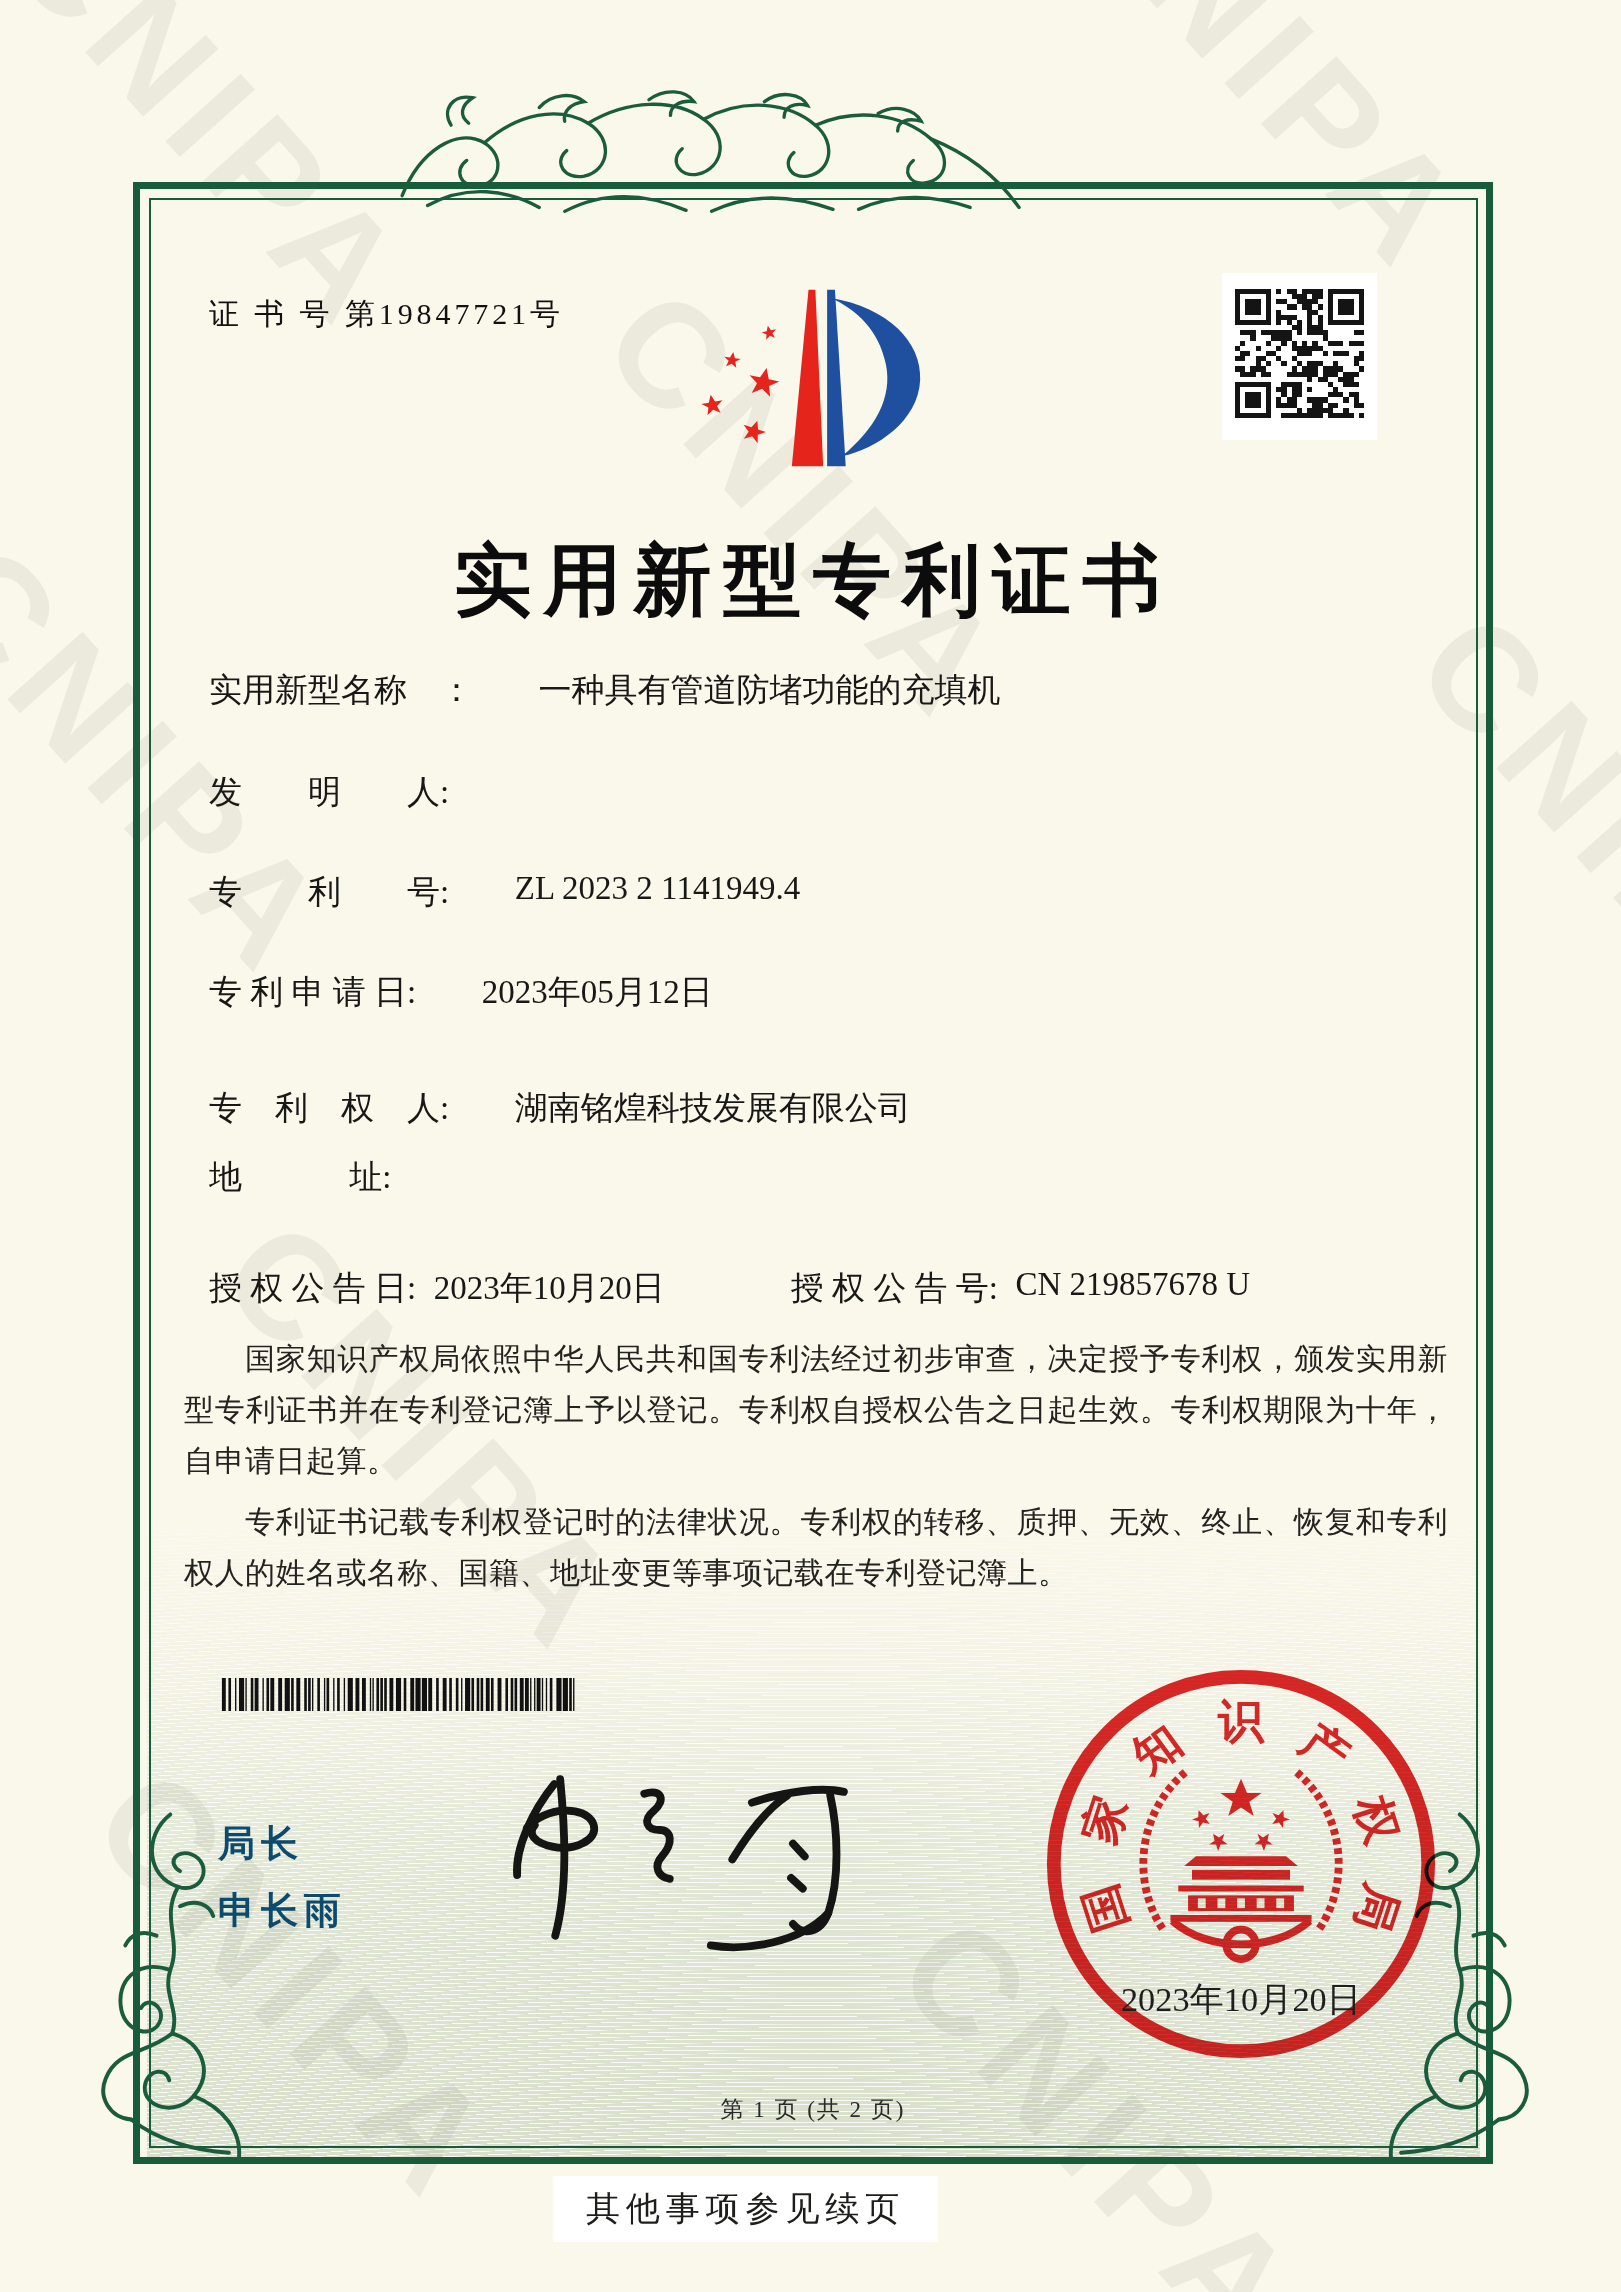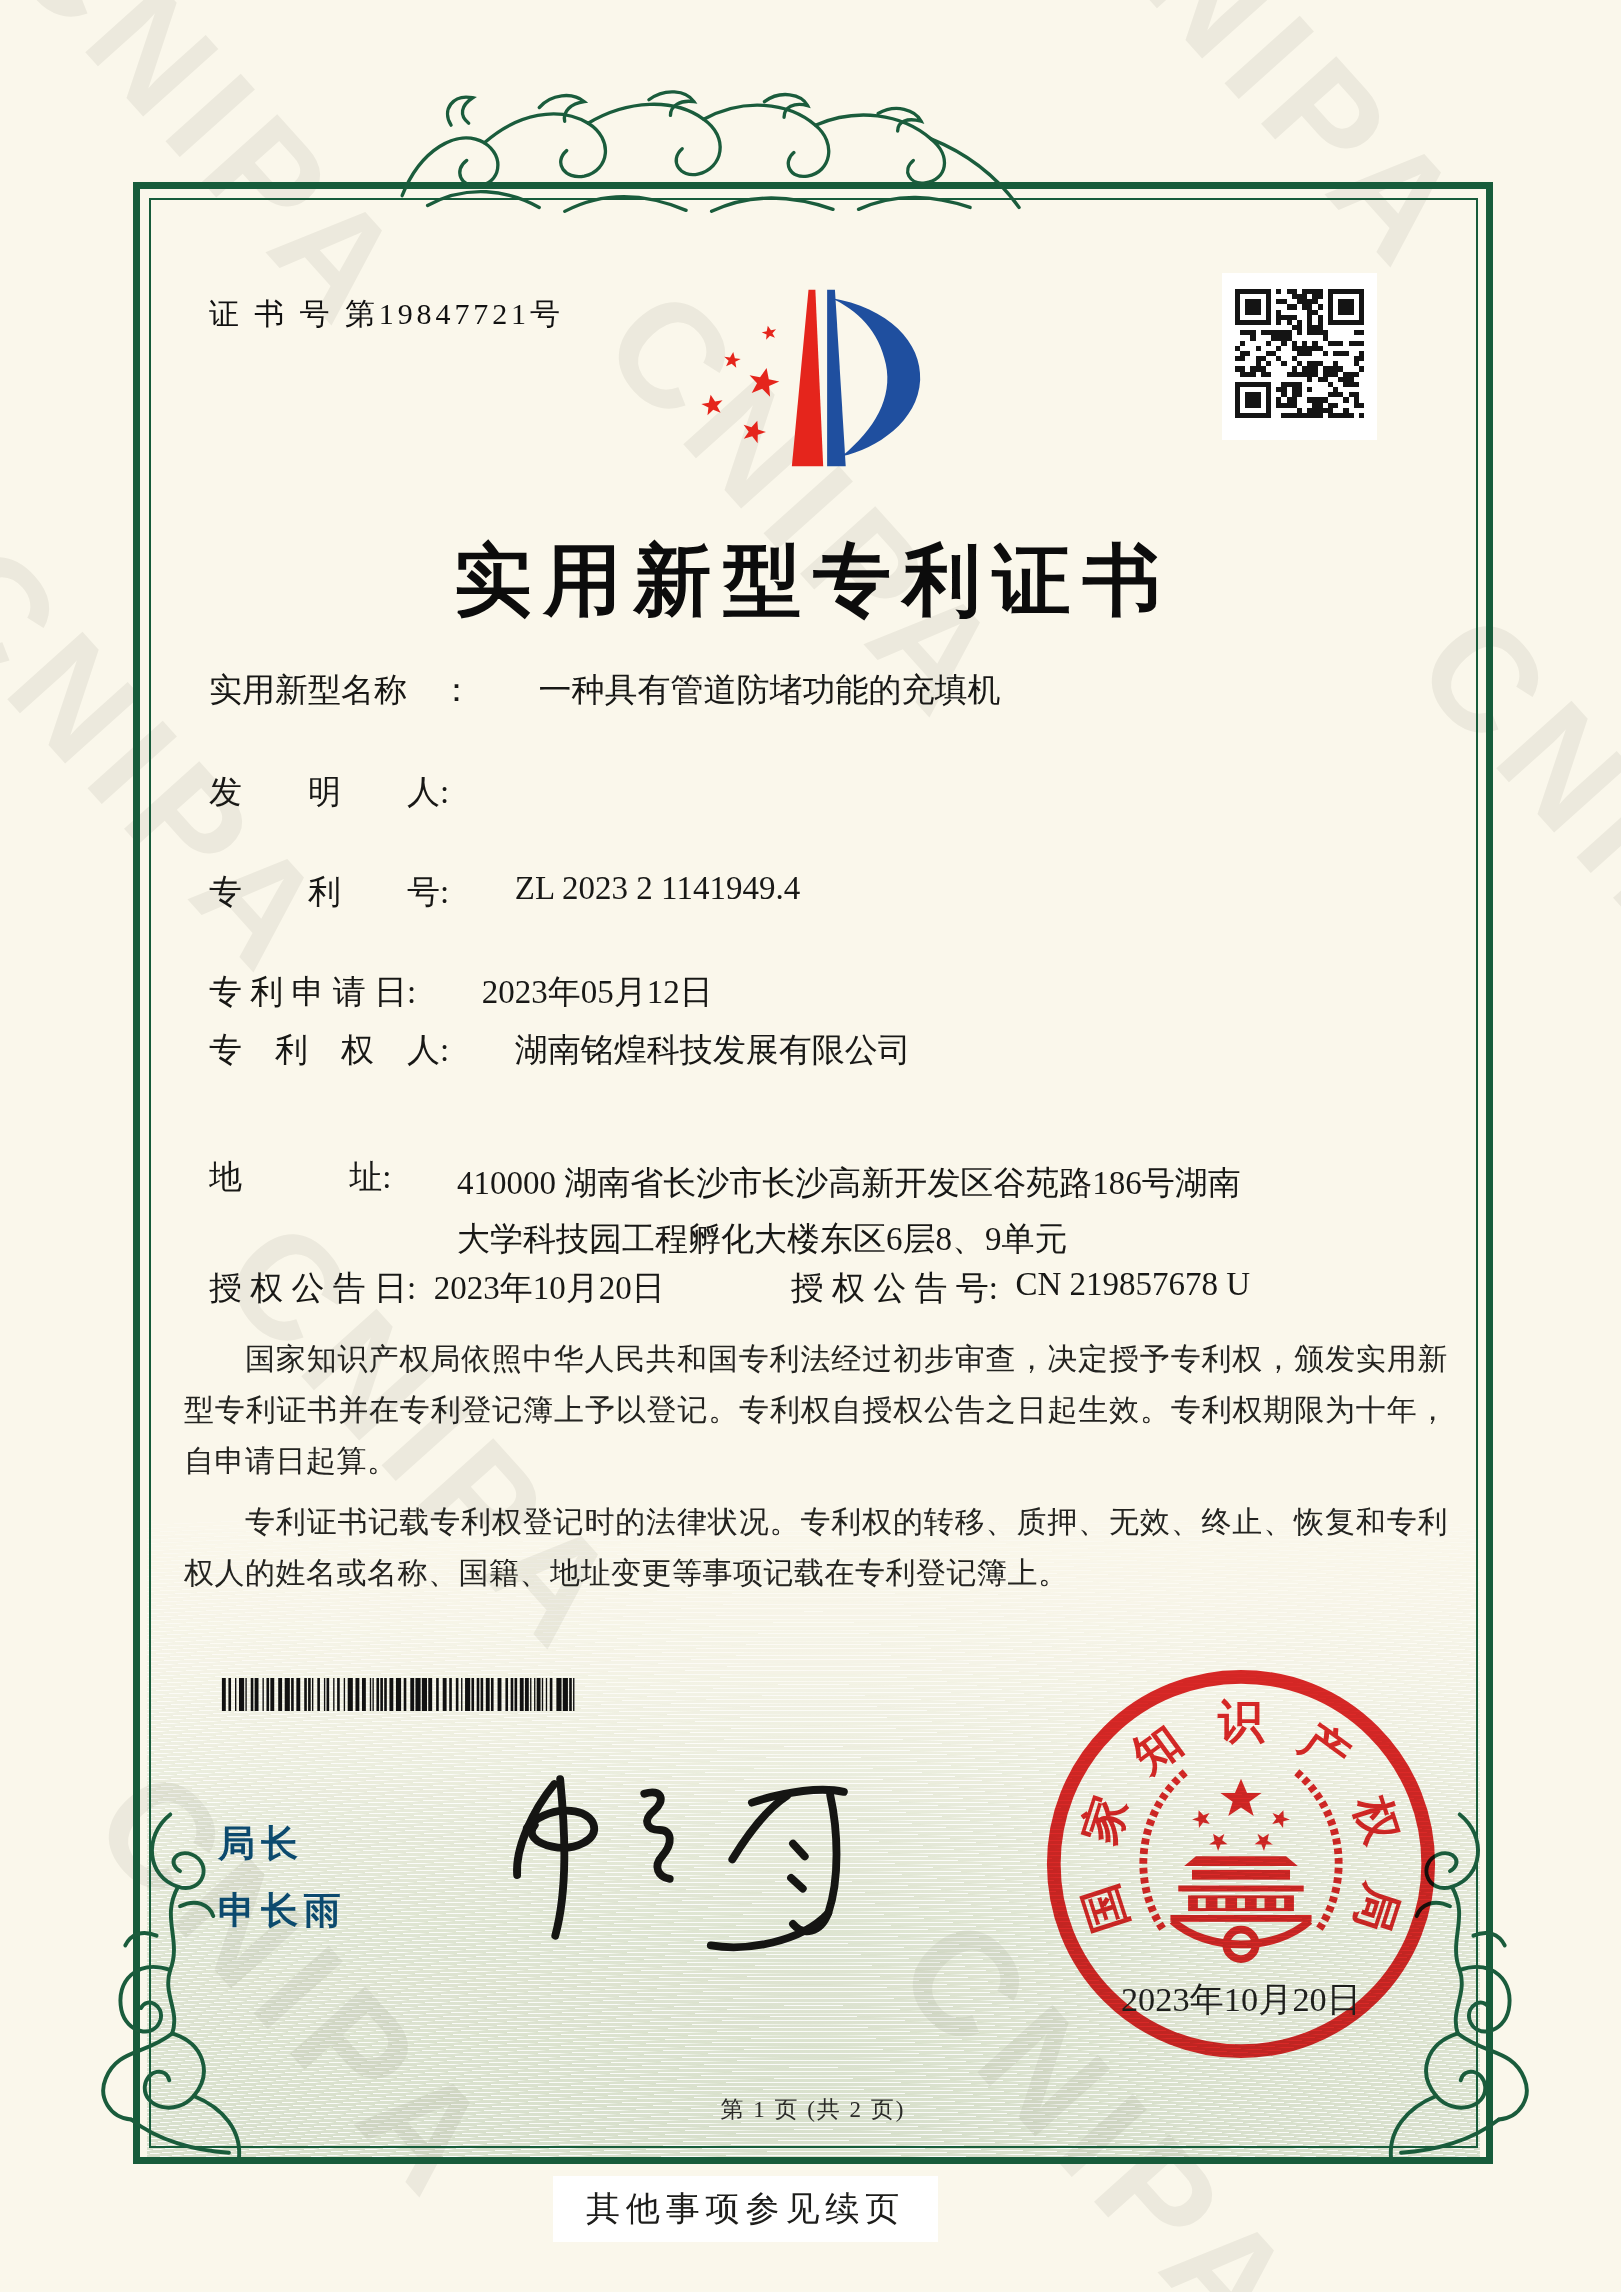--- a/index.html
+++ b/index.html
@@ -517,27 +517,26 @@
   <span class="lbl">发　　明　　人:</span>
 </div>
 <div class="row" style="top:870px;">
   <span class="lbl">专　　利　　号:</span>
   <span class="val">ZL 2023 2 1141949.4</span>
 </div>
 <div class="row" style="top:970px;">
   <span class="lbl">专 利 申 请 日:</span>
   <span class="val">2023年05月12日</span>
 </div>
-<div class="row" style="top:1028px;">
+<div class="row" style="top:1086px;">
   <span class="lbl">专　利　权　人:</span>
   <span class="val">湖南铭煌科技发展有限公司</span>
 </div>
 <div class="row" style="top:1155px;">
   <span class="lbl">地　　　 址:</span>
-  <span class="addr-val"><span>410000 湖南省长沙市长沙高新开发区谷苑路186号湖南</span><br><span>大学科技园工程孵化大楼东区6层8、9单元</span></span>
 </div>
 <div class="row" style="top:1266px;width:1264px;">
   <span class="grant-group">
     <span class="lbl">授 权 公 告 日:</span>
     <span class="val">2023年10月20日</span>
   </span>
   <span class="grant-group" style="margin-left:78px;">
     <span class="lbl">授 权 公 告 号:</span>
     <span class="val">CN 219857678 U</span>
   </span>

